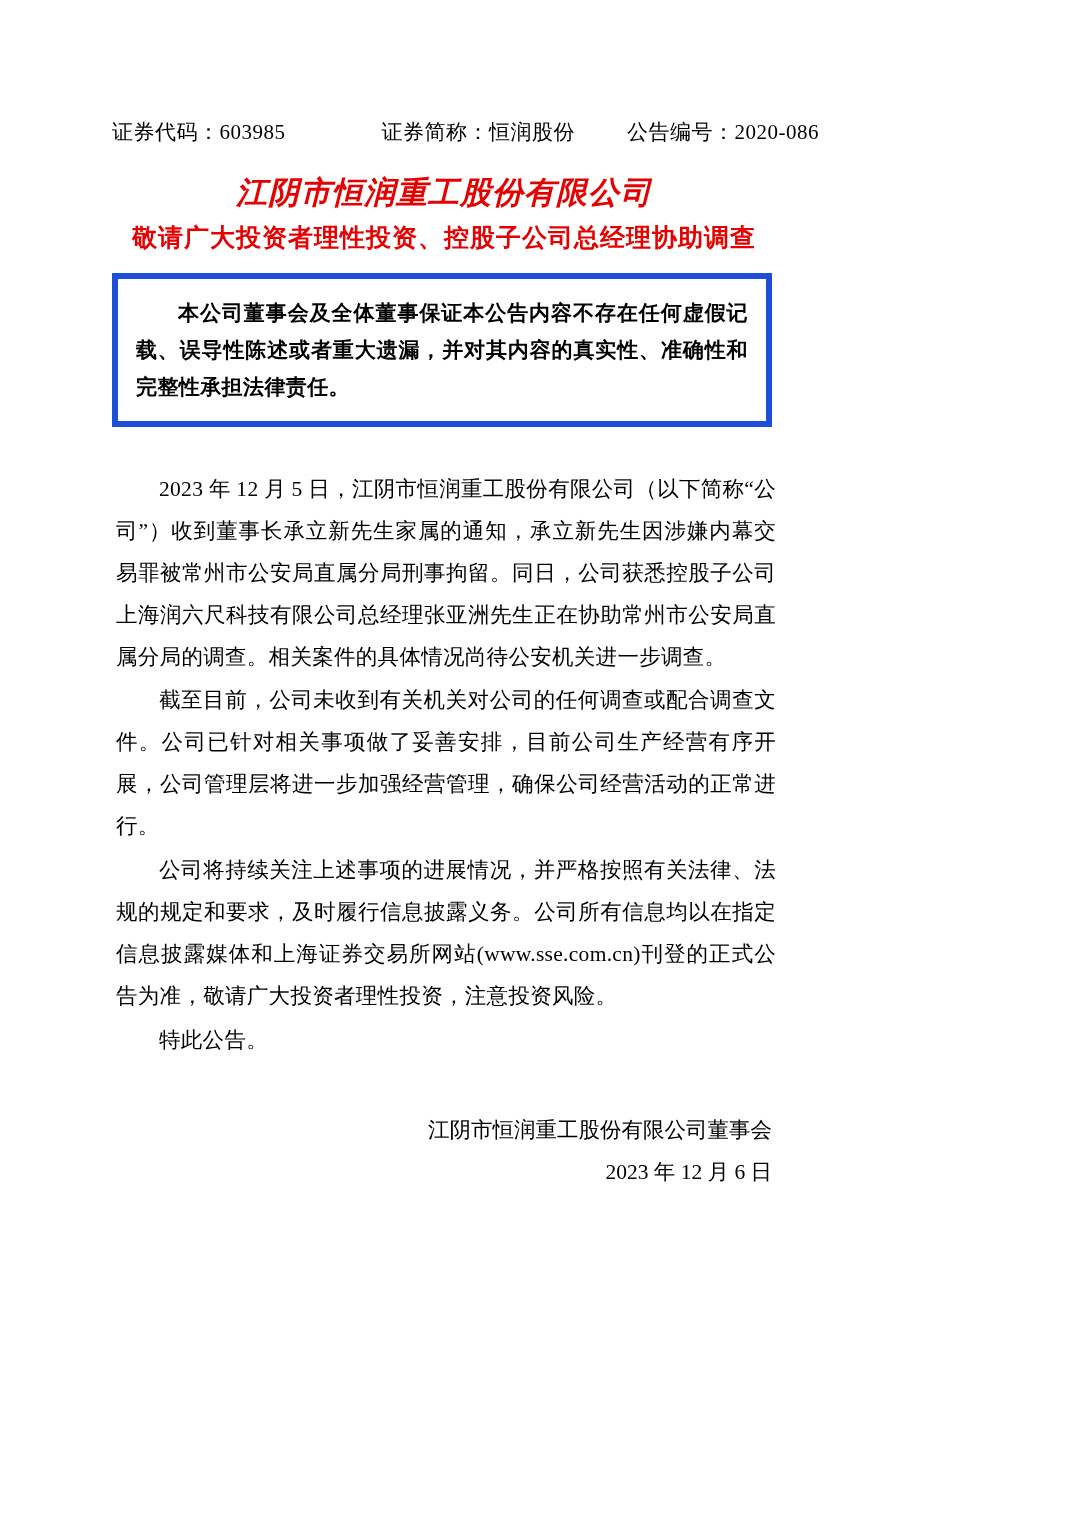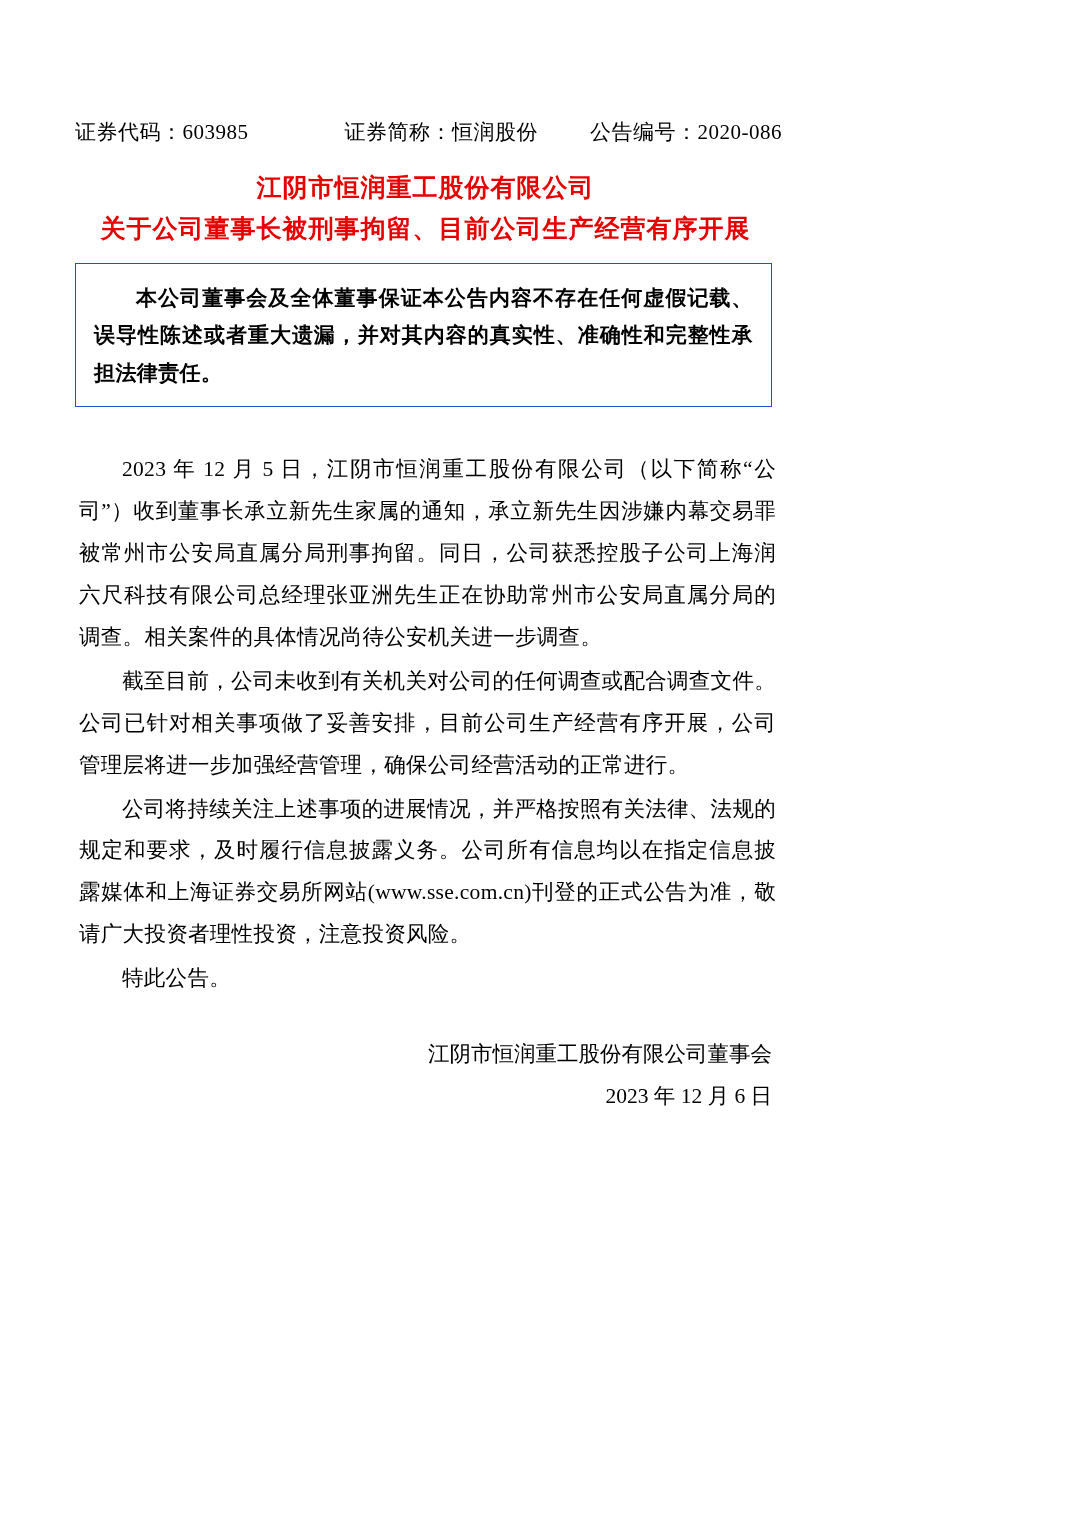--- a/index.html
+++ b/index.html
@@ -11,21 +11,21 @@
     width: 1080px;
     height: 1527px;
     font-family: "Liberation Serif", "DejaVu Serif", serif;
     color: #000000;
     position: relative;
   }
   .page {
     box-sizing: border-box;
     width: 928px;
     height: 1527px;
-    padding: 118px 152px 0 75px;
+    padding: 118px 152px 0 112px;
   }
   .header-line {
     display: flex;
     justify-content: flex-start;
     align-items: baseline;
     font-size: 21px;
     letter-spacing: 0.5px;
     margin-bottom: 22px;
   }
   .header-line .h-item {
@@ -37,25 +37,25 @@
   .title-block {
     text-align: center;
     color: #e60000;
     font-weight: bold;
     font-size: 25.5px;
     line-height: 1.62;
     letter-spacing: 1px;
     margin: 0 0 14px 0;
   }
   .title-block .t-line { display: block; }
-  .title-company { font-size: 25px; }
+  .title-company { font-size: 31px; font-style: italic; }
   .title-main { font-size: 25px; }
 
   .notice-box {
-    border: 1px solid #1d4ed8;
+    border: 6px solid #1d4ed8;
     padding: 16px 18px 14px 18px;
     margin: 6px 4px 0 0;
     font-size: 21px;
     line-height: 1.78;
     letter-spacing: 0.4px;
     font-weight: bold;
   }
   .notice-box p {
     margin: 0;
     text-indent: 2em;
@@ -67,42 +67,42 @@
     font-size: 21.5px;
     line-height: 1.95;
     letter-spacing: 0.3px;
   }
   .body-text p {
     margin: 0 0 2px 4px;
     text-indent: 2em;
     text-align: justify;
   }
   .sig {
-    margin-top: 34px;
+    margin-top: 48px;
     text-align: right;
     font-size: 21.5px;
     line-height: 1.95;
     padding-right: 4px;
   }
   .sig div { }
 </style>
 </head>
 <body>
 
 <div class="page">
 
   <div class="header-line">
     <span class="h-item h-code">证券代码：603985</span>
     <span class="h-item h-abbr">证券简称：恒润股份</span>
     <span class="h-item h-no">公告编号：2020-086</span>
   </div>
 
   <div class="title-block">
     <span class="t-line title-company">江阴市恒润重工股份有限公司</span>
-    <span class="t-line title-main">关于公司董事长被刑事拘留、目前公司生产经营有序开展</span>
+    <span class="t-line title-main">敬请广大投资者理性投资、控股子公司总经理协助调查</span>
   </div>
 
   <div class="notice-box">
     <p>本公司董事会及全体董事保证本公告内容不存在任何虚假记载、误导性陈述或者重大遗漏，并对其内容的真实性、准确性和完整性承担法律责任。</p>
   </div>
 
   <div class="body-text">
     <p>2023 年 12 月 5 日，江阴市恒润重工股份有限公司（以下简称“公司”）收到董事长承立新先生家属的通知，承立新先生因涉嫌内幕交易罪被常州市公安局直属分局刑事拘留。同日，公司获悉控股子公司上海润六尺科技有限公司总经理张亚洲先生正在协助常州市公安局直属分局的调查。相关案件的具体情况尚待公安机关进一步调查。</p>
     <p>截至目前，公司未收到有关机关对公司的任何调查或配合调查文件。公司已针对相关事项做了妥善安排，目前公司生产经营有序开展，公司管理层将进一步加强经营管理，确保公司经营活动的正常进行。</p>
     <p>公司将持续关注上述事项的进展情况，并严格按照有关法律、法规的规定和要求，及时履行信息披露义务。公司所有信息均以在指定信息披露媒体和上海证券交易所网站(www.sse.com.cn)刊登的正式公告为准，敬请广大投资者理性投资，注意投资风险。</p>

